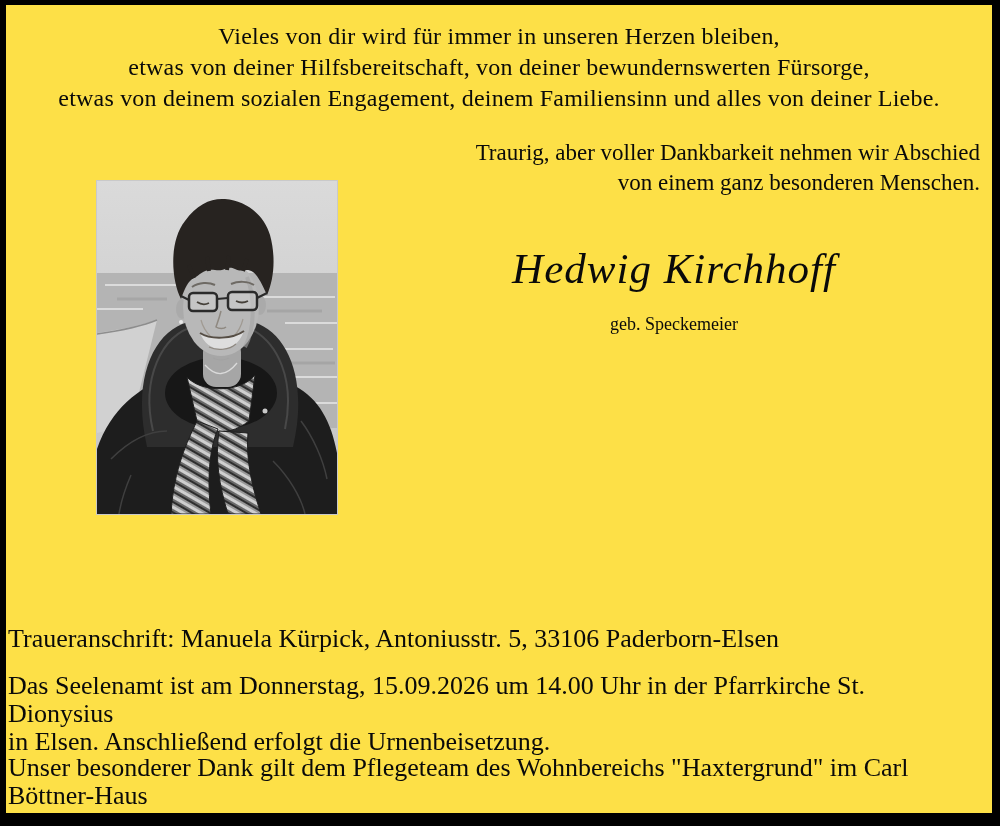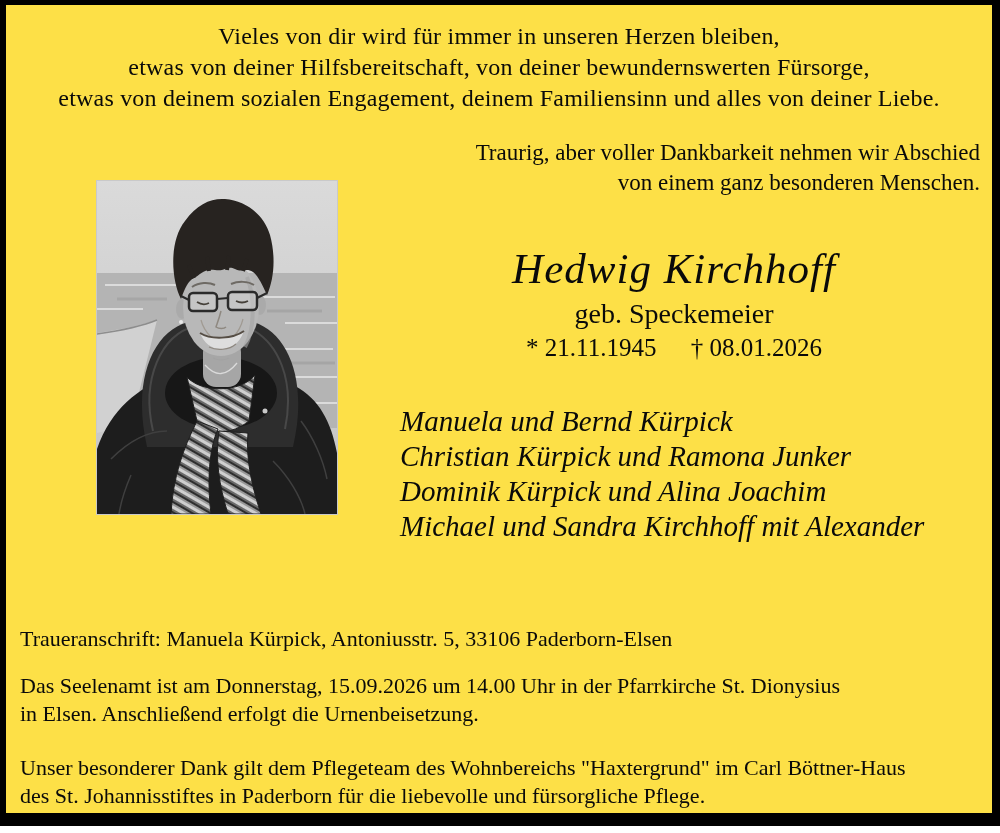--- a/index.html
+++ b/index.html
@@ -48,41 +48,41 @@
   }
   .deceased-name {
     margin: 0;
     font-size: 43px;
     line-height: 64px;
     font-style: italic;
     font-weight: normal;
     letter-spacing: 1px;
   }
   .maiden-name {
-    margin-top: 0;
-    font-size: 28px;
+    margin-top: 10px;
+    font-size: 18px;
     line-height: 26px;
   }
   .dates {
     margin-top: 7px;
     font-size: 25px;
     line-height: 28px;
   }
   .dates .death-date { margin-left: 28px; }
 
   .mourners {
     left: 394px; top: 399px;
     font-size: 29px;
     line-height: 35px;
     font-style: italic;
   }
 
   .body-text {
-    left: 14px; width: 962px;
-    font-size: 22px;
+    left: 2px; width: 962px;
+    font-size: 26px;
     line-height: 28px;
   }
   .address { top: 620px; }
   .service { top: 667px; }
   .thanks  { top: 749px; }
 </style>
 </head>
 <body>
 
 <div class="sheet">
@@ -181,30 +181,22 @@
       </g>
     </svg>
   </div>
 
   <div class="abs intro pre">Traurig, aber voller Dankbarkeit nehmen wir Abschied
 von einem ganz besonderen Menschen.</div>
 
   <div class="abs name-block">
     <h1 class="deceased-name">Hedwig Kirchhoff</h1>
     <div class="maiden-name">geb. Speckemeier</div>
-    <div class="dates">
-      <span class="birth-date">* 21.11.1945</span>
-      <span class="death-date">† 08.01.2026</span>
-    </div>
   </div>
 
-  <div class="abs mourners pre">Manuela und Bernd Kürpick
-Christian Kürpick und Ramona Junker
-Dominik Kürpick und Alina Joachim
-Michael und Sandra Kirchhoff mit Alexander</div>
 
   <div class="abs body-text address">Traueranschrift: Manuela Kürpick, Antoniusstr. 5, 33106 Paderborn-Elsen</div>
 
   <div class="abs body-text service pre">Das Seelenamt ist am Donnerstag, 15.09.2026 um 14.00 Uhr in der Pfarrkirche St. Dionysius
 in Elsen. Anschließend erfolgt die Urnenbeisetzung.</div>
 
   <div class="abs body-text thanks pre">Unser besonderer Dank gilt dem Pflegeteam des Wohnbereichs "Haxtergrund" im Carl Böttner-Haus
 des St. Johannisstiftes in Paderborn für die liebevolle und fürsorgliche Pflege.</div>
 
 </div>

